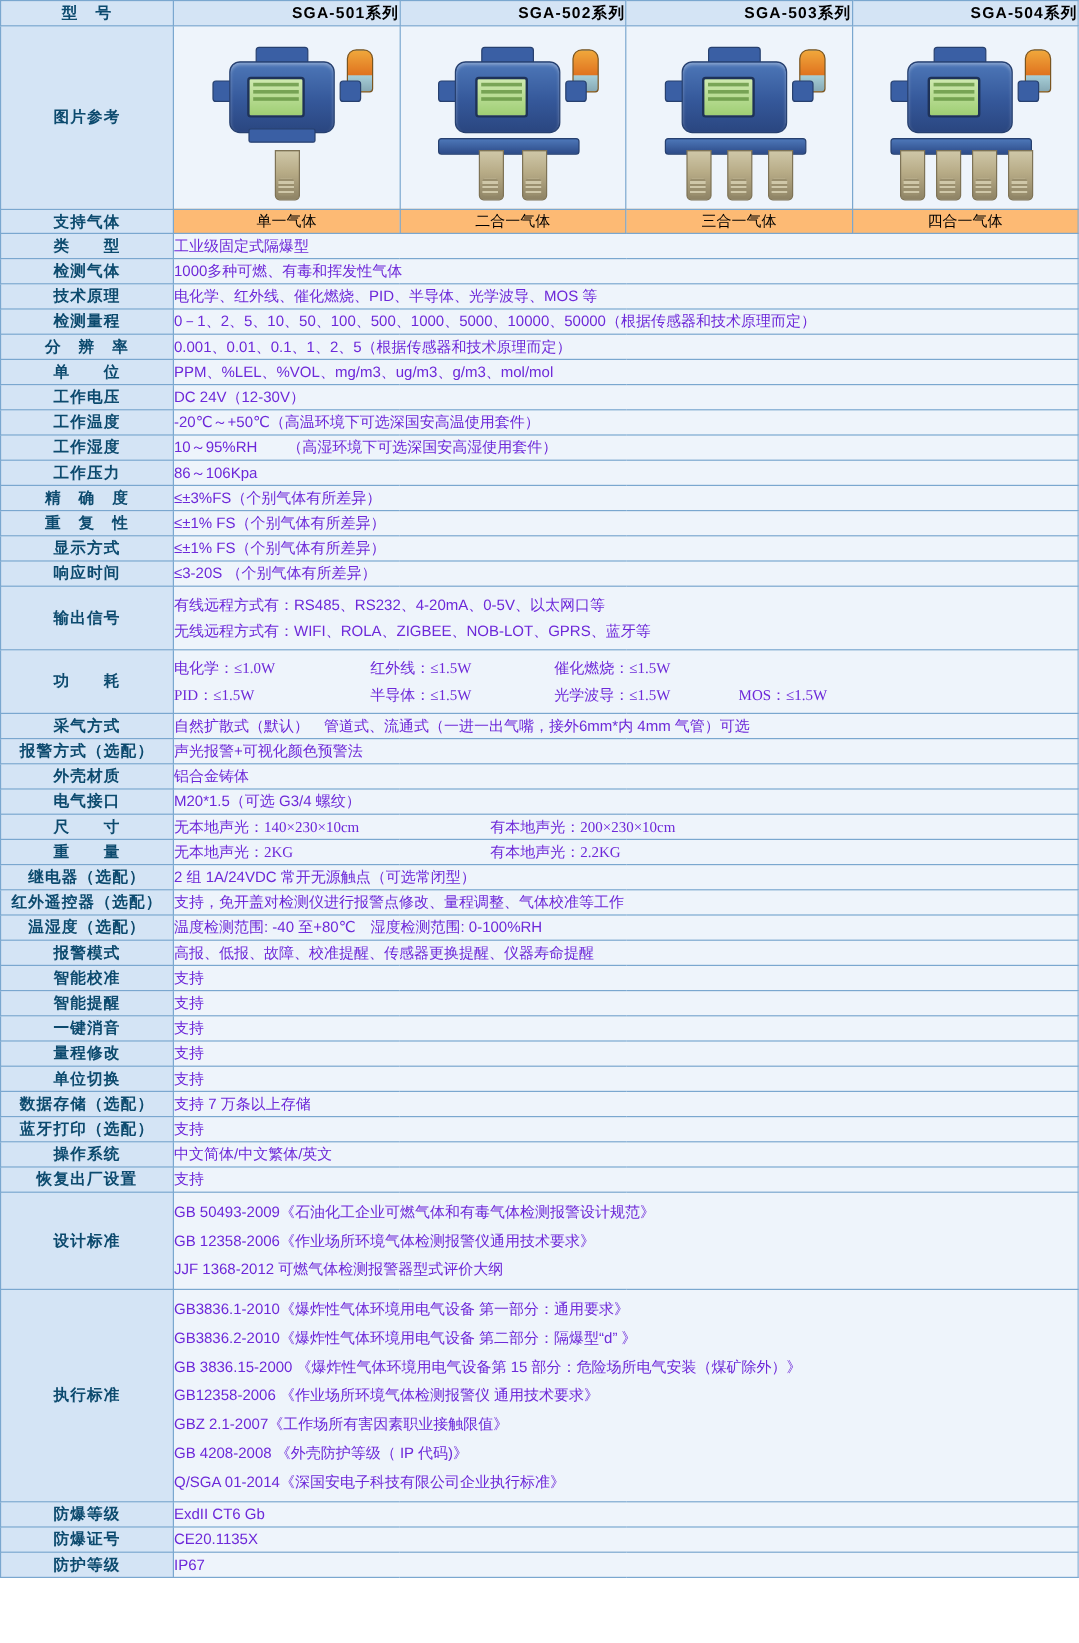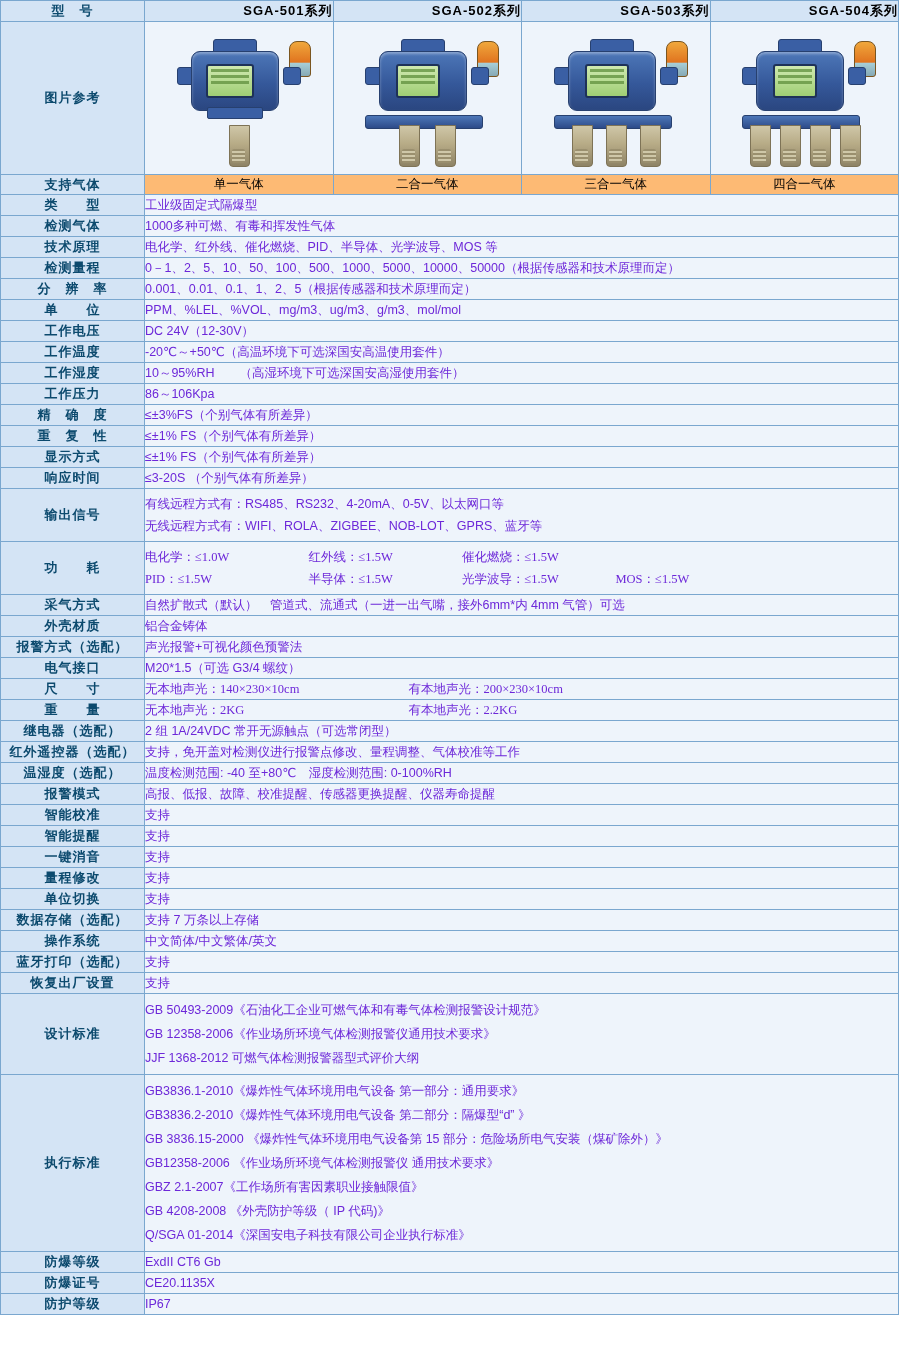--- a/index.html
+++ b/index.html
@@ -373,26 +373,26 @@
           <span>MOS：≤1.5W</span>
         </span>
       </td>
     </tr>
 
     <tr>
       <td class="label-cell">采气方式</td>
       <td class="value-cell" colspan="4">自然扩散式（默认）　管道式、流通式（一进一出气嘴，接外6mm*内 4mm 气管）可选</td>
     </tr>
     <tr>
+      <td class="label-cell">报警方式（选配）</td>
+      <td class="value-cell" colspan="4">声光报警+可视化颜色预警法</td>
+    </tr>
+    <tr>
       <td class="label-cell">外壳材质</td>
       <td class="value-cell" colspan="4">铝合金铸体</td>
-    </tr>
-    <tr>
-      <td class="label-cell">报警方式（选配）</td>
-      <td class="value-cell" colspan="4">声光报警+可视化颜色预警法</td>
     </tr>
     <tr>
       <td class="label-cell">电气接口</td>
       <td class="value-cell" colspan="4">M20*1.5（可选 G3/4 螺纹）</td>
     </tr>
 
     <tr>
       <td class="label-cell">尺　　寸</td>
       <td class="value-cell cols dim-line" colspan="4">
         <span>无本地声光：140×230×10cm</span>
@@ -442,26 +442,26 @@
     </tr>
     <tr>
       <td class="label-cell">单位切换</td>
       <td class="value-cell" colspan="4">支持</td>
     </tr>
     <tr>
       <td class="label-cell">数据存储（选配）</td>
       <td class="value-cell" colspan="4">支持 7 万条以上存储</td>
     </tr>
     <tr>
+      <td class="label-cell">蓝牙打印（选配）</td>
+      <td class="value-cell" colspan="4">支持</td>
+    </tr>
+    <tr>
       <td class="label-cell">操作系统</td>
       <td class="value-cell" colspan="4">中文简体/中文繁体/英文</td>
-    </tr>
-    <tr>
-      <td class="label-cell">蓝牙打印（选配）</td>
-      <td class="value-cell" colspan="4">支持</td>
     </tr>
     <tr>
       <td class="label-cell">恢复出厂设置</td>
       <td class="value-cell" colspan="4">支持</td>
     </tr>
 
 
     <tr class="row-multi">
       <td class="label-cell">设计标准</td>
       <td class="value-cell" colspan="4">

